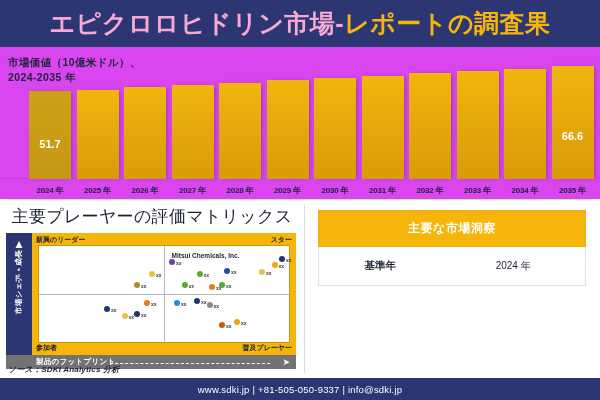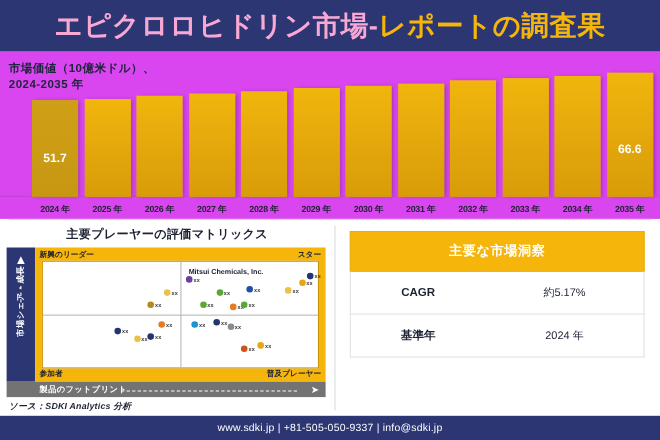--- a/index.html
+++ b/index.html
@@ -49,21 +49,21 @@
     position:absolute;left:0;bottom:20px;width:600px;height:1px;
     background:linear-gradient(90deg,rgba(0,0,0,.10),rgba(0,0,0,.04));
   }
 
   
   .divider{
     position:absolute;left:8px;top:199px;width:584px;height:1px;background:#d8d8d8;
   }
   .matrix-panel{position:absolute;left:6px;top:202px;width:292px;height:172px;}
   .matrix-title{
-    text-align:center;font-size:11px;color:#1d2233;font-weight:bold;
+    text-align:center;font-size:17px;color:#1d2233;font-weight:normal;
     letter-spacing:.3px;margin:0;padding:3px 0 5px;
   }
   .matrix-wrap{position:relative;width:290px;height:136px;}
   .m-left-axis{
     position:absolute;left:0;top:0;width:26px;height:122px;background:#2b3673;
   }
   .m-vert-text{
     position:absolute;left:-40px;top:44px;width:106px;text-align:center;
     color:#fff;font-size:7.5px;font-weight:bold;letter-spacing:.5px;
     transform:rotate(-90deg);white-space:nowrap;
@@ -274,24 +274,20 @@
       <div class="m-horz-head">➤</div>
     </div>
   </div>
   <div class="source-note">ソース：SDKI Analytics 分析</div>
 </div>
 
 <div class="insight-panel">
   <div class="ins-head">主要な市場洞察</div>
   <div id="insight-rows">
       <div class="ins-row">
-        <div class="ins-k">CAGR</div>
-        <div class="ins-v">約5.17%</div>
-      </div>
-      <div class="ins-row">
         <div class="ins-k">基準年</div>
         <div class="ins-v">2024 年</div>
       </div>
     </div>
 </div>
 
 <div class="footer">
   <div class="footer-text">www.sdki.jp | +81-505-050-9337 | info@sdki.jp</div>
 </div>
 

